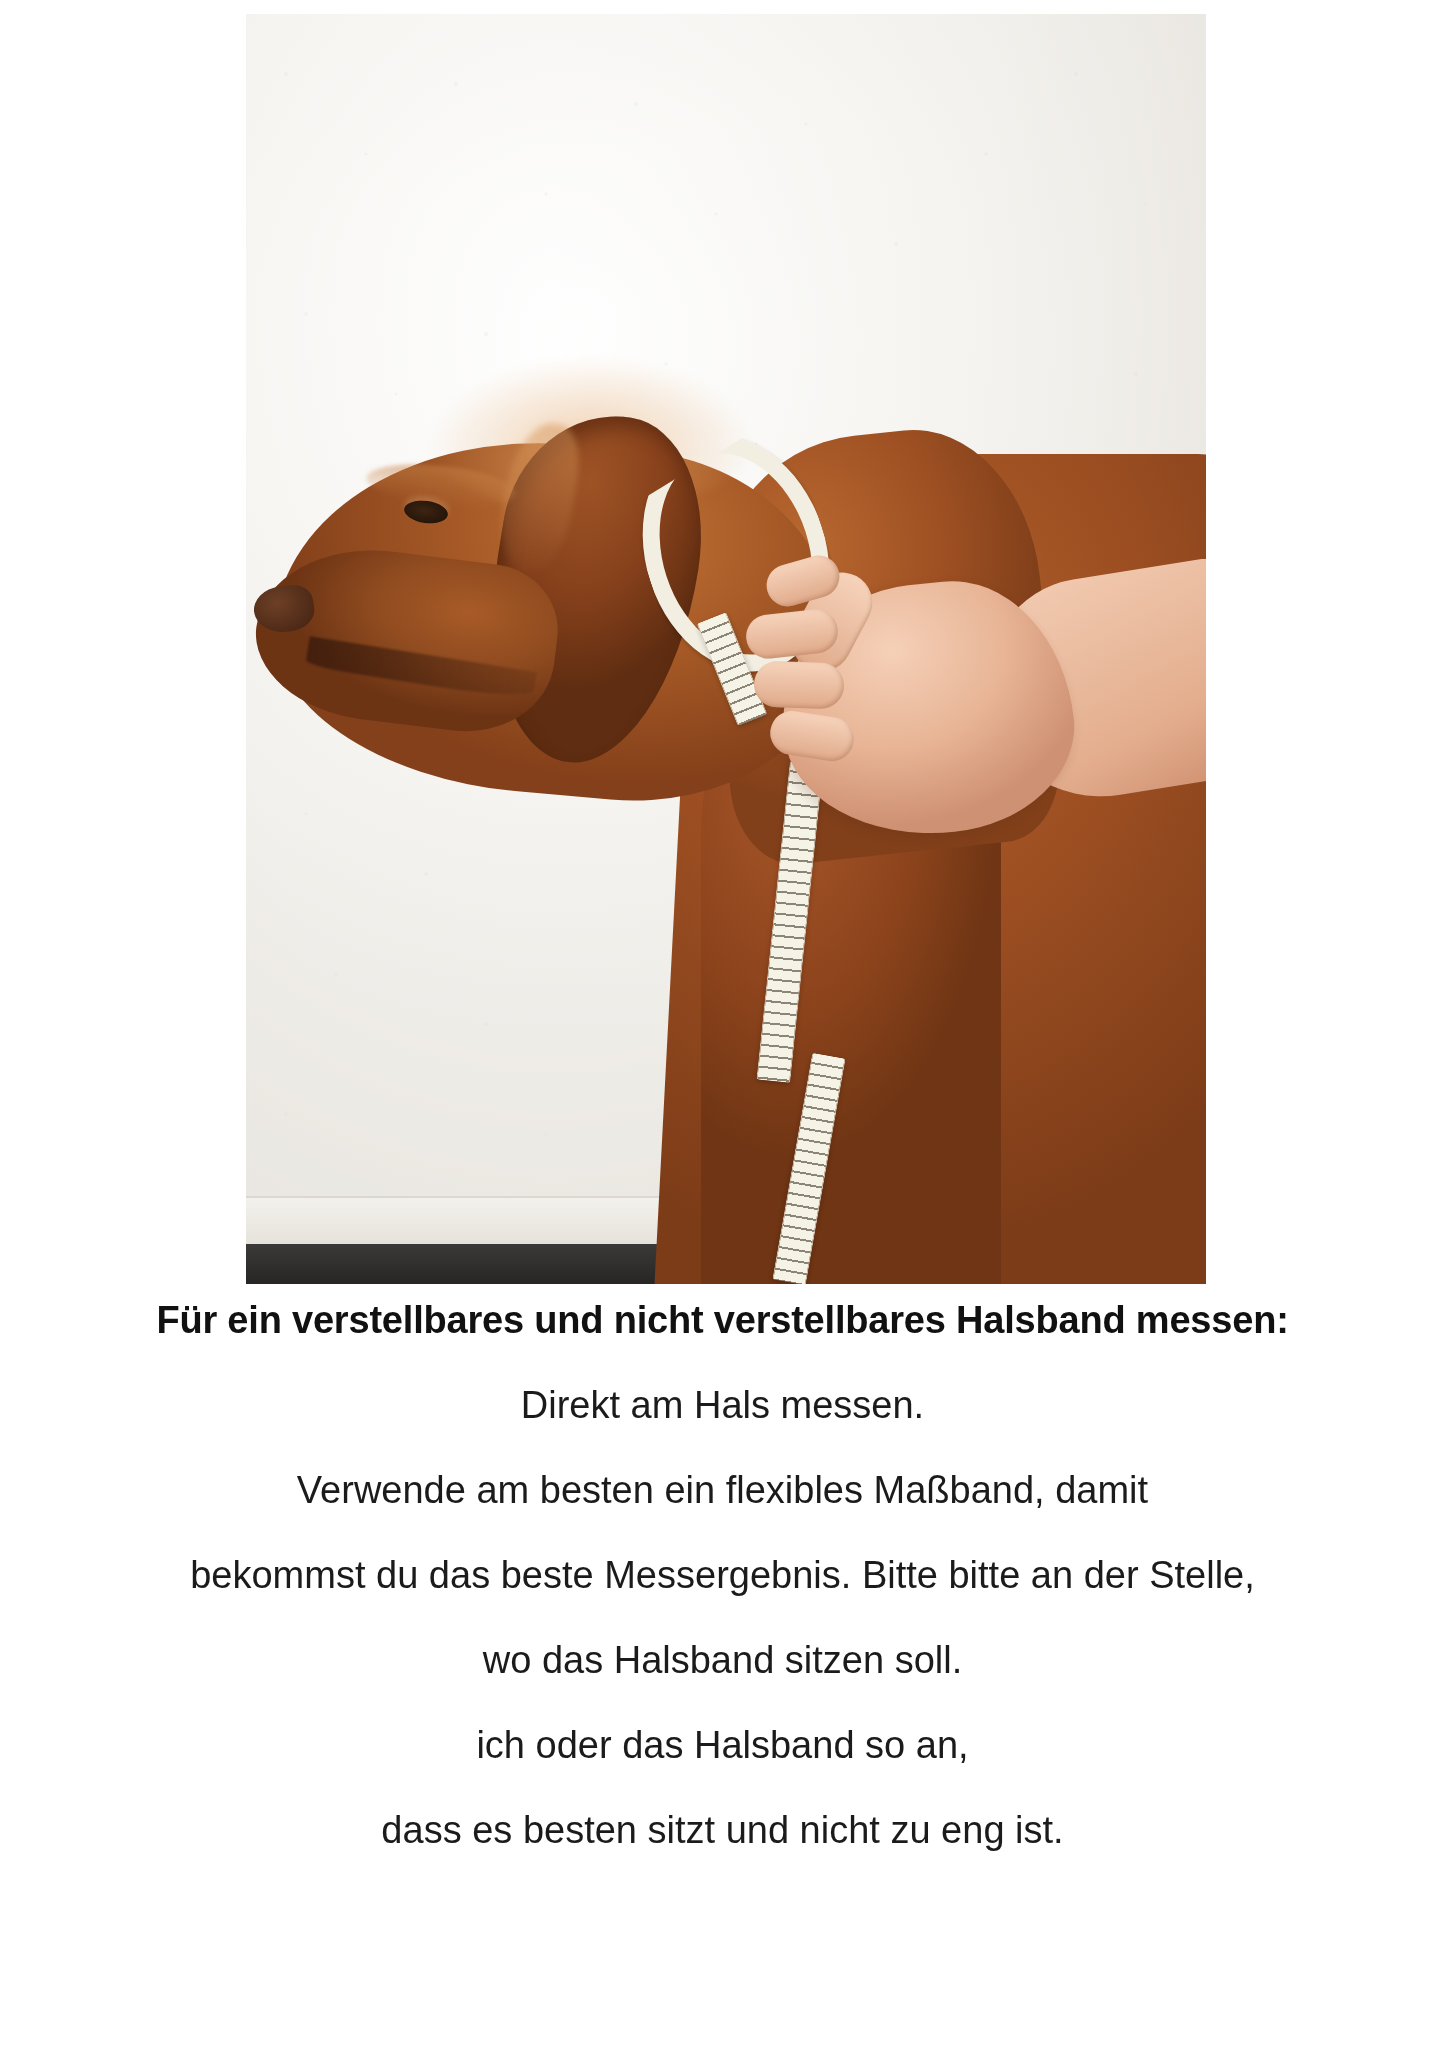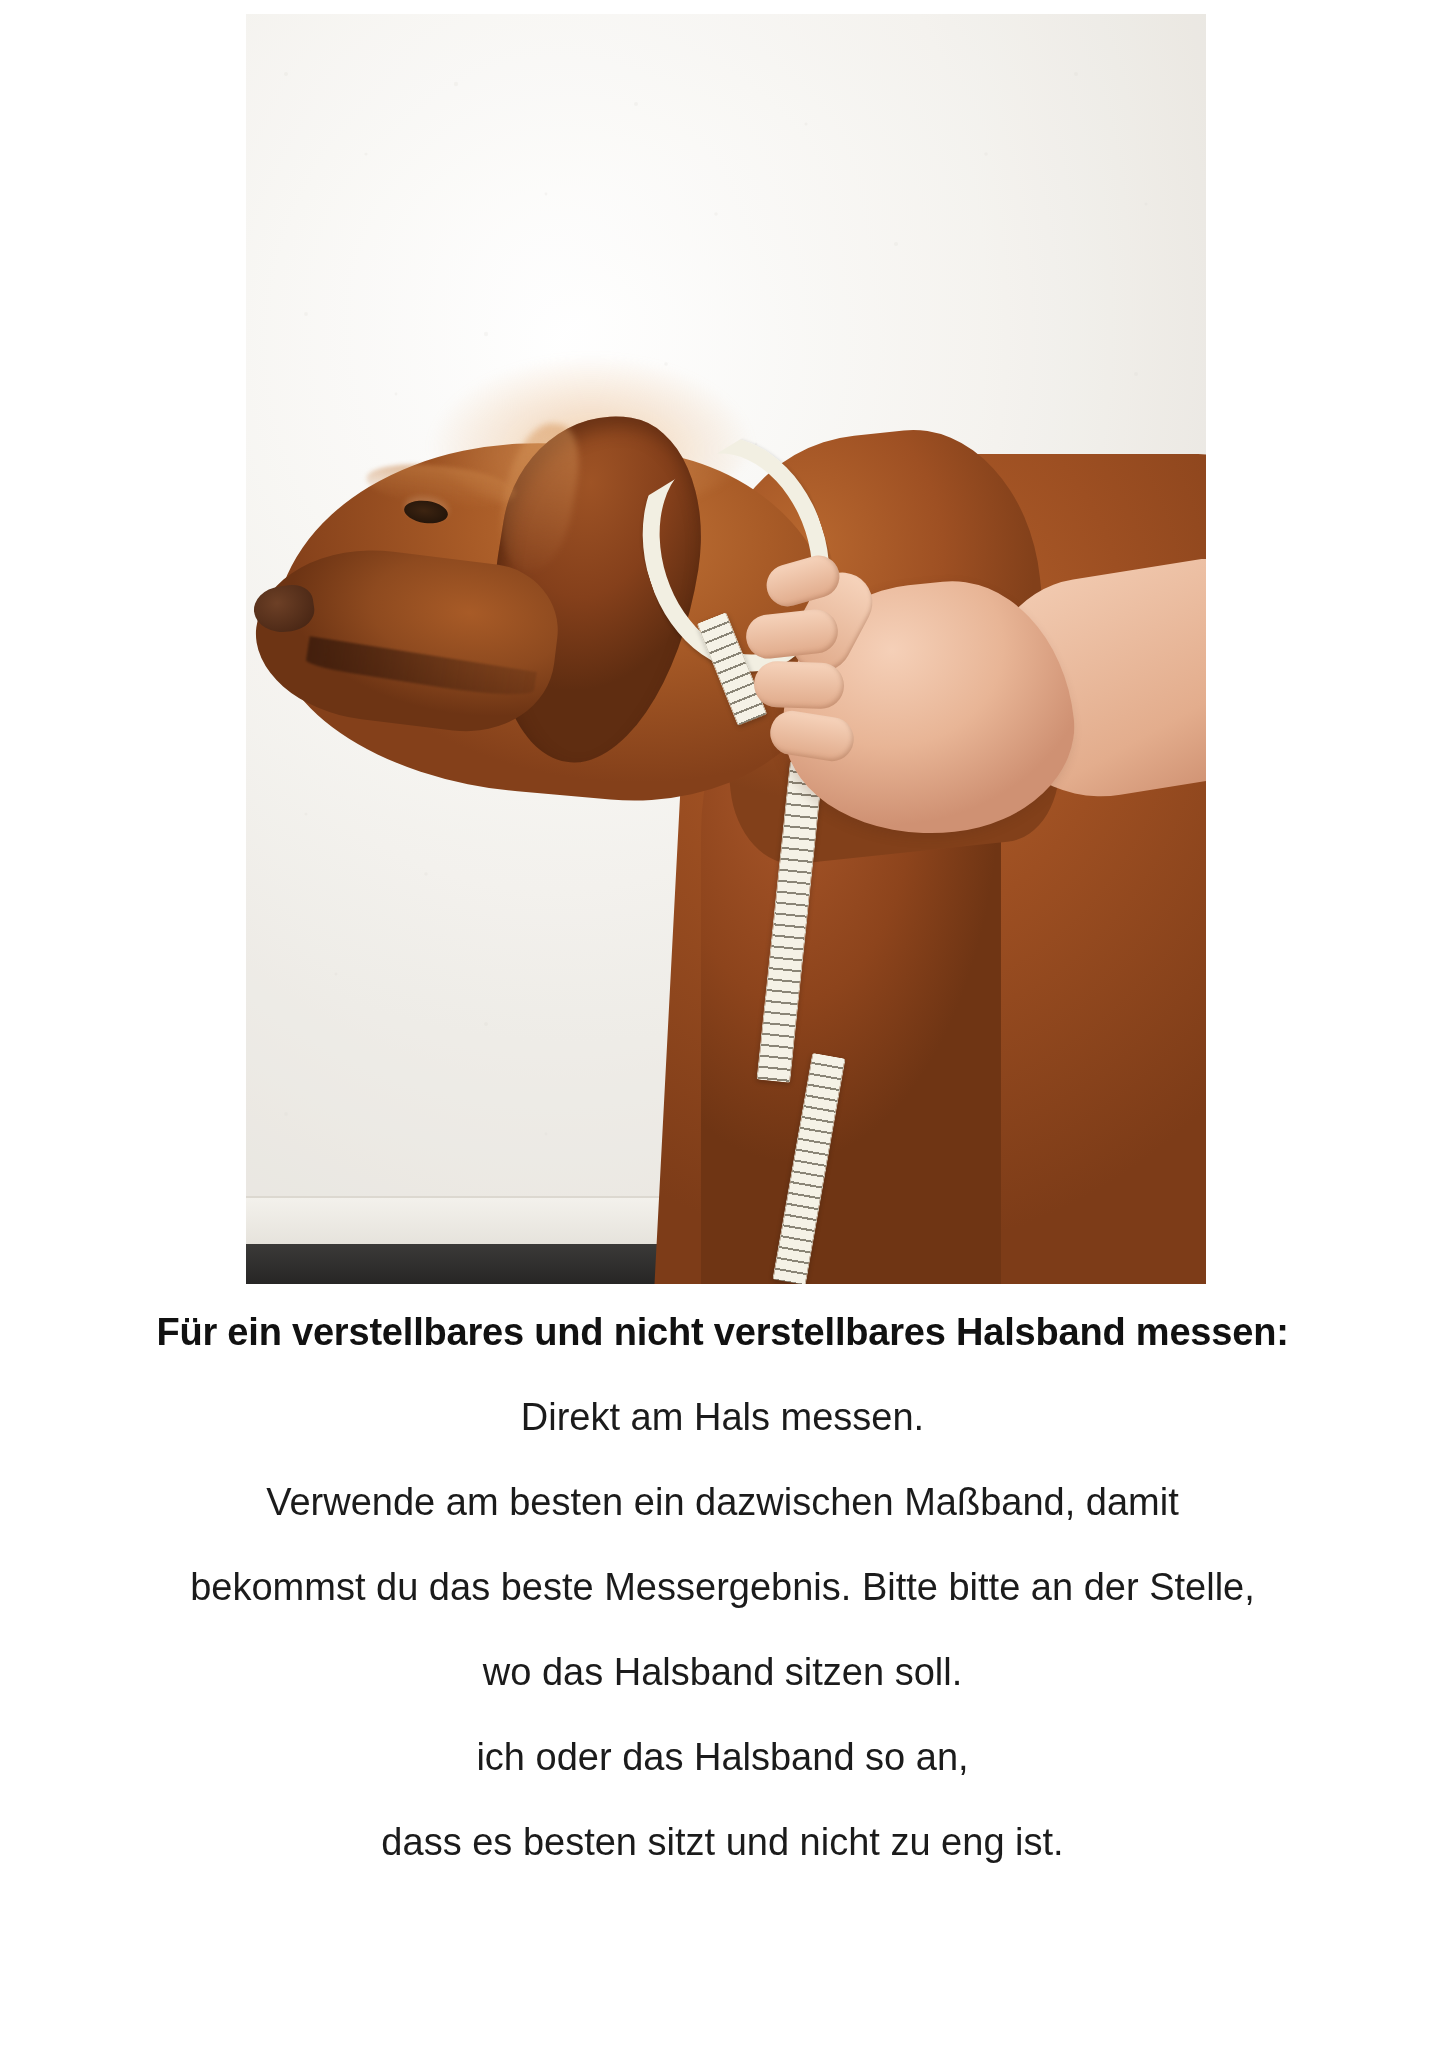--- a/index.html
+++ b/index.html
@@ -275,21 +275,21 @@
   
   .caption {
     position: absolute;
     left: 0;
     right: 0;
     top: 1294px;
     padding: 0 24px;
     text-align: center;
   }
   .caption h2 {
-    margin: 12px 0 4px 0;
+    margin: 0 0 4px 0;
     font-size: 38px;
     line-height: 1.42;
     font-weight: 700;
     letter-spacing: -0.2px;
     color: #111111;
   }
   .caption p {
     margin: 0;
     font-size: 38px;
     line-height: 1.42;
@@ -380,21 +380,21 @@
       <div class="finger f3"></div>
       <div class="finger f4"></div>
 
     </div>
   </div>
 
   <div class="caption">
     <h2>Für ein verstellbares und nicht verstellbares Halsband messen:</h2>
     <p>
       <span class="line">Direkt am Hals messen.</span>
-      <span class="line">Verwende am besten ein dazwischen Maßband, damit</span>
+      <span class="line">Verwende am besten ein flexibles Maßband, damit</span>
       <span class="line">bekommst du das beste Messergebnis. Bitte bitte an der Stelle,</span>
       <span class="line">wo das Halsband sitzen soll.</span>
       <span class="line">ich oder das Halsband so an,</span>
       <span class="line">dass es besten sitzt und nicht zu eng ist.</span>
     </p>
   </div>
 
 </div>
 
 </body></html>

